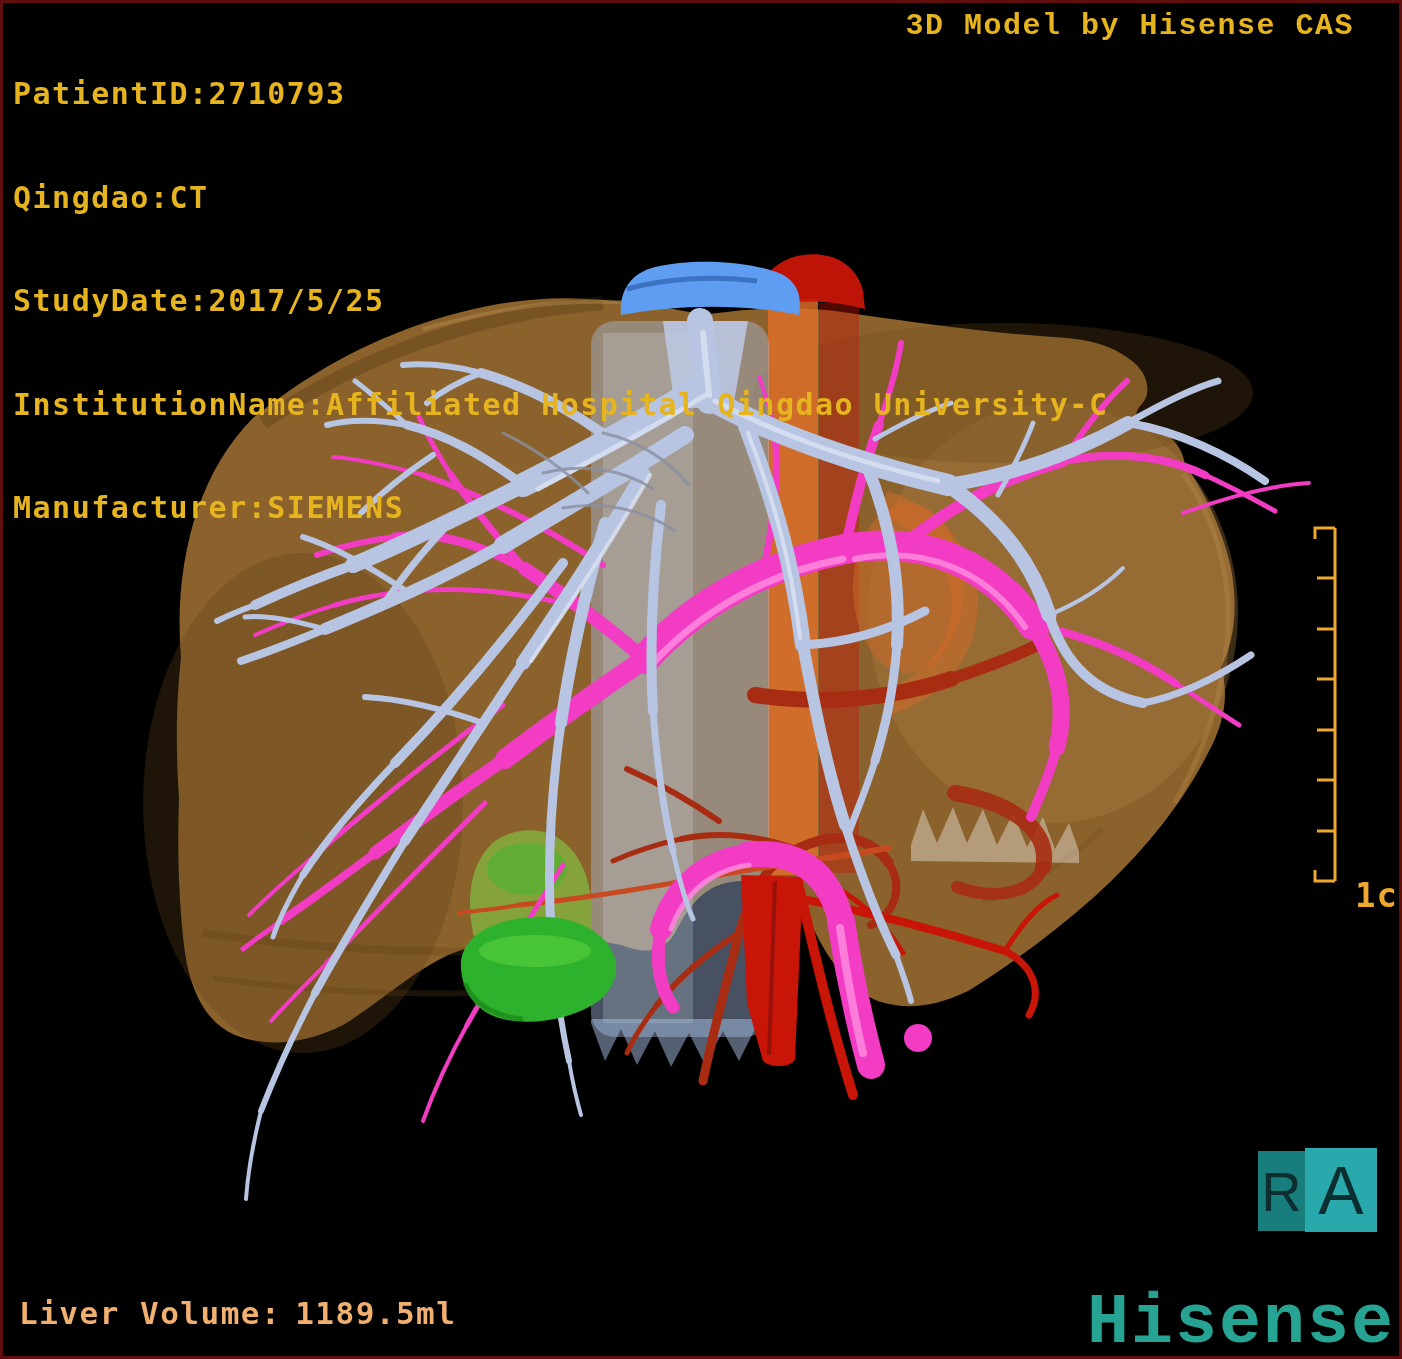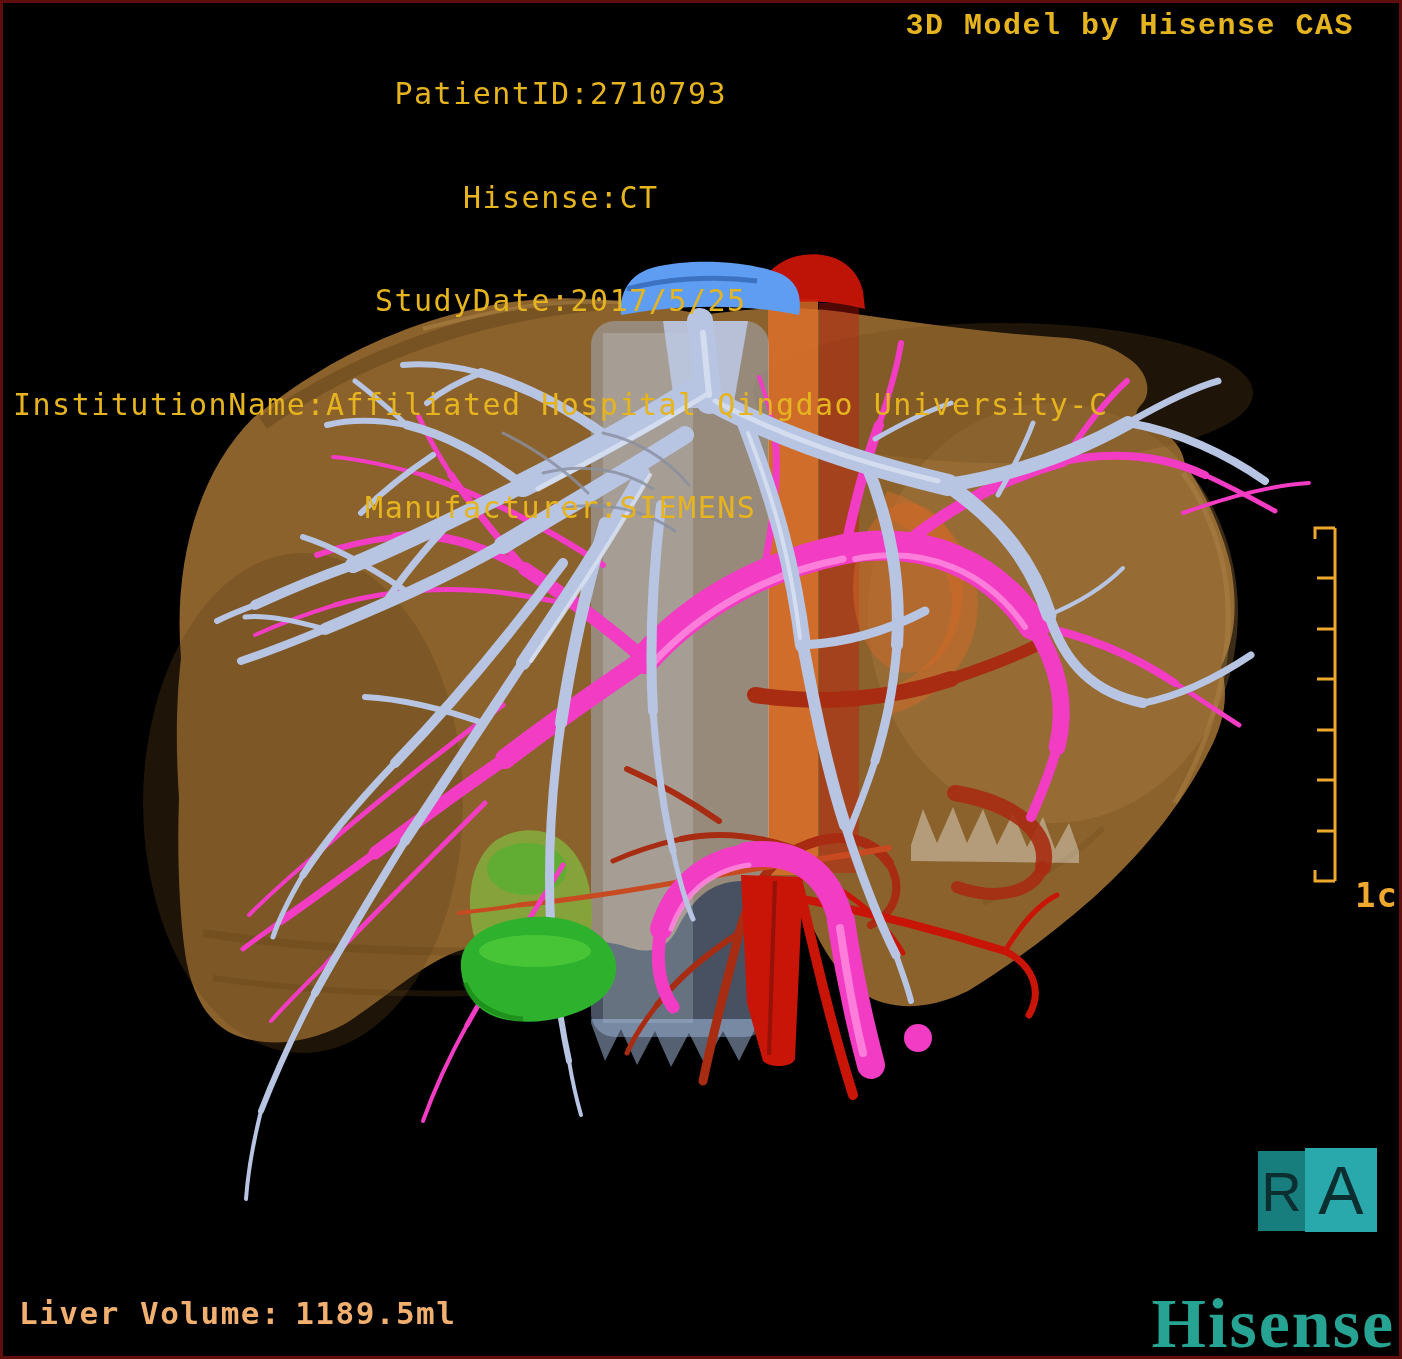--- a/index.html
+++ b/index.html
@@ -5,23 +5,22 @@
 <style>
   html,body{margin:0;padding:0;background:#000;}
   .frame{
     position:relative;width:1402px;height:1359px;box-sizing:border-box;
     background:#000;border:3px solid #5f0e0d;overflow:hidden;
     font-family:"DejaVu Sans Mono",monospace;
   }
   .model-svg{position:absolute;left:0;top:0;width:1396px;height:1353px;}
   .info{
     position:absolute;left:10px;top:5px;color:#e6b41e;
-    font-weight:normal;font-size:30px;line-height:34.5px;letter-spacing:1.5px;
+    font-weight:bold;font-size:30px;line-height:34.5px;letter-spacing:1.5px;
     white-space:pre;
-    text-align:center;
   }
   .watermark{
     position:absolute;top:6px;right:45px;color:#e6b41e;
     font-weight:bold;font-size:30px;letter-spacing:1.5px;white-space:pre;font-family:Liberation Mono, monospace;
   }
   .volume{
     position:absolute;left:16px;top:1292px;color:#f1af70;
     font-weight:bold;font-size:31px;letter-spacing:1.5px;white-space:pre;
   }
   .volume .val{margin-left:14px;margin-top:16px;}
@@ -31,21 +30,21 @@
   }
   .markers{position:absolute;left:1255px;top:1145px;display:flex;align-items:flex-start;}
   .marker{
     display:flex;align-items:center;justify-content:center;
     color:#0b2e31;font-family:"Liberation Sans",sans-serif;
   }
   .marker-r{width:47px;height:80px;margin-top:3px;background:#187d7d;font-size:56px;font-weight:500;}
   .marker-a{width:72px;height:84px;background:#2aa9ad;font-size:68px;font-weight:500;}
   .brand{
     position:absolute;right:4px;top:1286px;color:#26a392;
-    font-family:Liberation Serif, serif;font-weight:bold;
+    font-family:Liberation Mono, monospace;font-weight:bold;
     font-size:70px;letter-spacing:2px;line-height:1;
   }
 </style>
 </head>
 <body>
 
 <div class="frame">
 
   <svg class="model-svg" viewBox="0 0 1396 1353">
 
@@ -276,21 +275,21 @@
       <path d="M 1314,626 L 1332,626"></path>
       <path d="M 1314,676 L 1332,676"></path>
       <path d="M 1314,727 L 1332,727"></path>
       <path d="M 1314,777 L 1332,777"></path>
       <path d="M 1314,828 L 1332,828"></path>
     </g>
   </svg>
 
   <div class="info">
     <div>PatientID:2710793</div>
-    <div>Hisense:CT</div>
+    <div>Qingdao:CT</div>
     <div>StudyDate:2017/5/25</div>
     <div>InstitutionName:Affiliated Hospital Qingdao University-C</div>
     <div>Manufacturer:SIEMENS</div>
   </div>
 
   <div class="watermark">3D Model by Hisense CAS</div>
 
   <div class="scale-label">1cm</div>
 
   <div class="markers">

